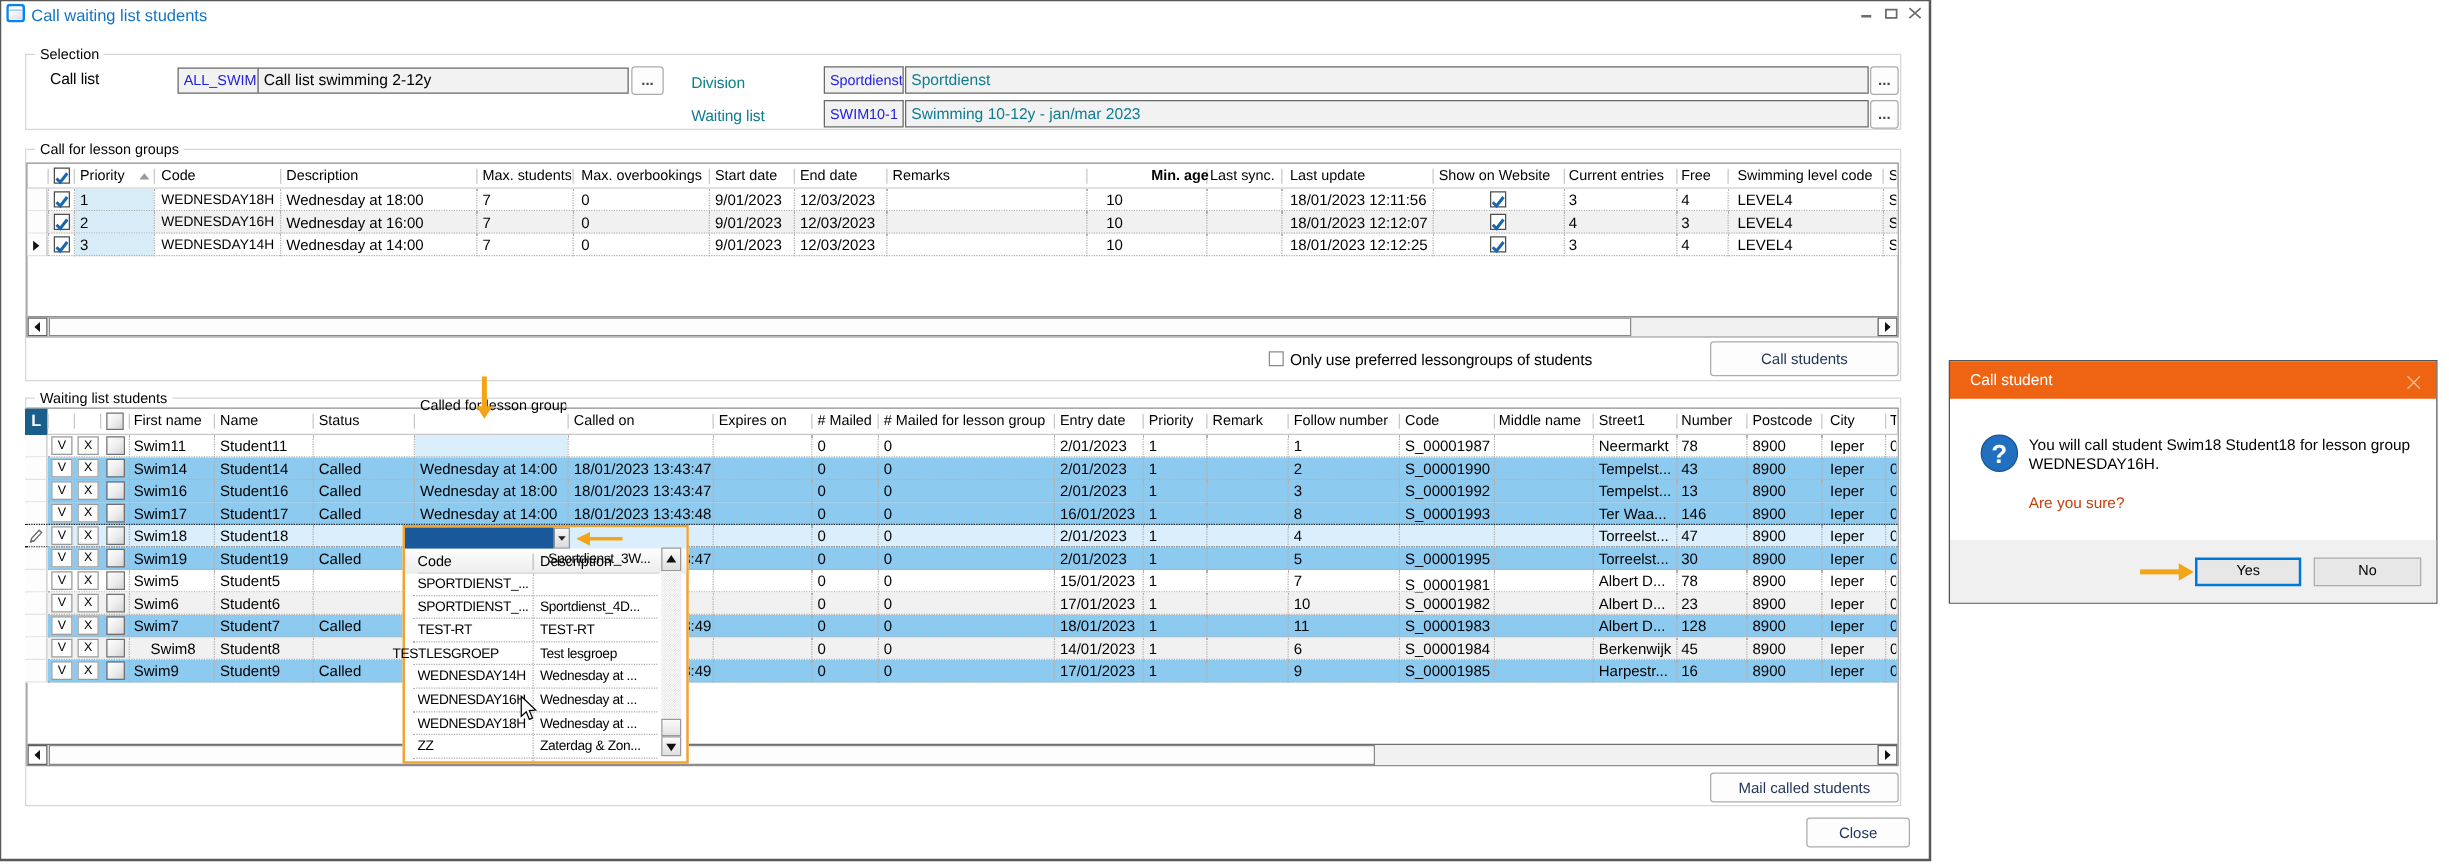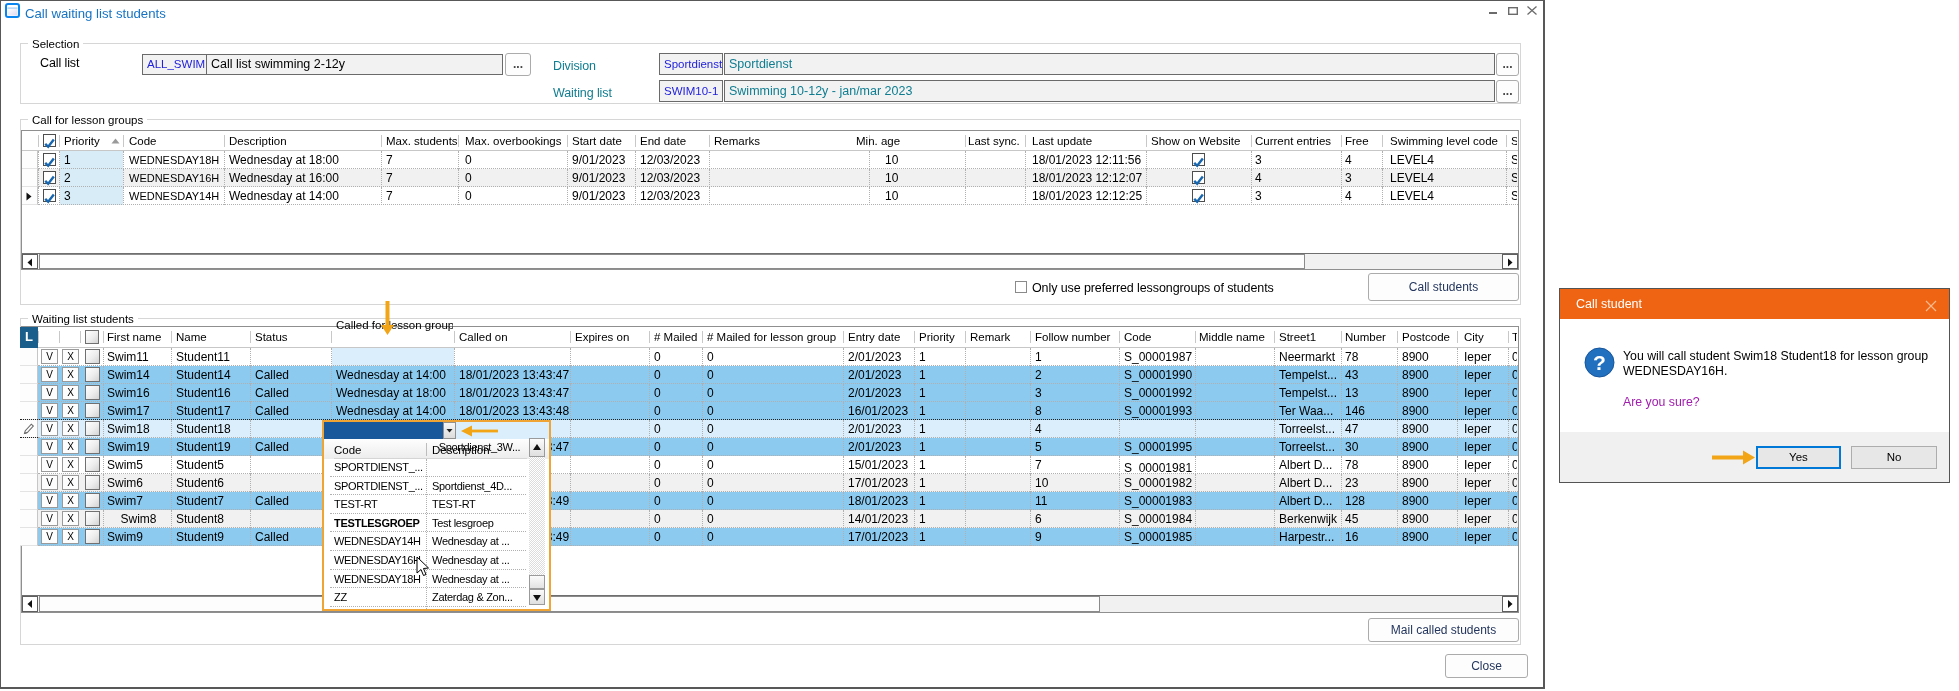--- a/index.html
+++ b/index.html
@@ -72,21 +72,21 @@
 <div style="left:1506px;top:135px;width:1px;height:12px;background:#c8c8c8;"></div>
 <div style="left:22px;top:150px;width:1496px;height:1px;background:#c7c7c7;"></div>
 <div class="t hd" style="left:64px;top:131px;width:58px;height:20px;">Priority</div>
 <div class="t hd" style="left:129px;top:131px;width:94px;height:20px;">Code</div>
 <div class="t hd" style="left:229px;top:131px;width:151px;height:20px;">Description</div>
 <div class="t hd" style="left:386px;top:131px;width:71px;height:20px;">Max. students</div>
 <div class="t hd" style="left:465px;top:131px;width:101px;height:20px;">Max. overbookings</div>
 <div class="t hd" style="left:572px;top:131px;width:62px;height:20px;">Start date</div>
 <div class="t hd" style="left:640px;top:131px;width:68px;height:20px;">End date</div>
 <div class="t hd" style="left:714px;top:131px;width:154px;height:20px;">Remarks</div>
-<div class="t hd" style="left:856px;top:131px;width:79px;height:20px;">Min. age</div>
+<div class="t hd" style="left:921px;top:131px;width:79px;height:20px;font-weight:bold;">Min. age</div>
 <div class="t hd" style="left:968px;top:131px;width:56px;height:20px;">Last sync.</div>
 <div class="t hd" style="left:1032px;top:131px;width:113px;height:20px;">Last update</div>
 <div class="t hd" style="left:1151px;top:131px;width:99px;height:20px;">Show on Website</div>
 <div class="t hd" style="left:1255px;top:131px;width:85px;height:20px;">Current entries</div>
 <div class="t hd" style="left:1345px;top:131px;width:36px;height:20px;">Free</div>
 <div class="t hd" style="left:1390px;top:131px;width:115px;height:20px;">Swimming level code</div>
 <div class="t hd" style="left:1511px;top:131px;width:6px;height:20px;">Sw</div>
 <svg style="position:absolute;left:111px;top:138px" width="9" height="6">
     <path d="M4.5 0.5 L8.5 5.5 L0.5 5.5 Z" fill="#9a9a9a"></path>
   </svg>
@@ -743,21 +743,21 @@
 <div style="left:334px;top:458px;width:193px;height:1px;border-top:1px solid #d5d5d5;"></div>
 <div class="t dd" style="left:334px;top:458.0px;width:92px;height:18px;">SPORTDIENST_...</div>
 <div class="t dd" style="left:432px;top:438px;width:95px;height:18px;text-align:center;">Sportdienst_3W...</div>
 <div style="left:330px;top:475.6px;width:196px;height:1px;border-top:1px dotted #b0b0b0;"></div>
 <div class="t dd" style="left:334px;top:476.6px;width:92px;height:18px;">SPORTDIENST_...</div>
 <div class="t dd" style="left:432px;top:476.6px;width:95px;height:18px;">Sportdienst_4D...</div>
 <div style="left:330px;top:494.2px;width:196px;height:1px;border-top:1px dotted #b0b0b0;"></div>
 <div class="t dd" style="left:334px;top:495.2px;width:92px;height:18px;">TEST-RT</div>
 <div class="t dd" style="left:432px;top:495.2px;width:95px;height:18px;">TEST-RT</div>
 <div style="left:330px;top:512.8px;width:196px;height:1px;border-top:1px dotted #b0b0b0;"></div>
-<div class="t dd" style="left:334px;top:513.8px;width:92px;height:18px;font-weight:bold;">TESTLESGROEP</div>
+<div class="t dd" style="left:314px;top:513.8px;width:92px;height:18px;">TESTLESGROEP</div>
 <div class="t dd" style="left:432px;top:513.8px;width:95px;height:18px;">Test lesgroep</div>
 <div style="left:330px;top:531.4px;width:196px;height:1px;border-top:1px dotted #b0b0b0;"></div>
 <div class="t dd" style="left:334px;top:532.4px;width:92px;height:18px;">WEDNESDAY14H</div>
 <div class="t dd" style="left:432px;top:532.4px;width:95px;height:18px;">Wednesday at ...</div>
 <div style="left:330px;top:550.0px;width:196px;height:1px;border-top:1px dotted #b0b0b0;"></div>
 <div class="t dd" style="left:334px;top:551.0px;width:92px;height:18px;">WEDNESDAY16H</div>
 <div class="t dd" style="left:432px;top:551.0px;width:95px;height:18px;">Wednesday at ...</div>
 <div style="left:330px;top:568.6px;width:196px;height:1px;border-top:1px dotted #b0b0b0;"></div>
 <div class="t dd" style="left:334px;top:569.6px;width:92px;height:18px;">WEDNESDAY18H</div>
 <div class="t dd" style="left:432px;top:569.6px;width:95px;height:18px;">Wednesday at ...</div>
@@ -787,19 +787,19 @@
 <div style="left:1560px;top:289px;width:389px;height:30px;background:#ee6412;"></div>
 <div class="t" style="left:1576px;top:297px;width:200px;height:16px;color:#fff;font-size:12.5px;">Call student</div>
 <svg style="position:absolute;left:1925px;top:300px" width="12" height="12" viewBox="0 0 12 12">
     <path d="M1 1 L11 11 M11 1 L1 11" stroke="#f7b98f" stroke-width="1.2"></path>
   </svg>
 <svg style="position:absolute;left:1584px;top:347px" width="31" height="31" viewBox="0 0 31 31">
     <circle cx="15.5" cy="15.5" r="14.5" fill="#2170c0" stroke="#16549a" stroke-width="1"></circle>
     <text x="15.5" y="23" text-anchor="middle" font-family="Liberation Sans" font-size="21" font-weight="bold" fill="#fff">?</text>
   </svg>
 <div style="left:1623px;top:349px;width:320px;height:40px;font-size:12.3px;line-height:14.5px;color:#000;">You will call student Swim18 Student18 for lesson group<br>WEDNESDAY16H.</div>
-<div style="left:1623px;top:395px;width:200px;height:20px;font-size:12.3px;color:#a21caf;">Are you sure?</div>
+<div style="left:1623px;top:395px;width:200px;height:20px;font-size:12.3px;color:#c2410c;">Are you sure?</div>
 <div style="left:1560px;top:432px;width:389px;height:50px;background:#f0f0f0;"></div>
 <div style="left:1756px;top:446px;width:85px;height:23px;border:2px solid #0078d7;background:#e7e7e7;color:#000;font-size:11.5px;line-height:19px;text-align:center;">Yes</div>
 <div style="left:1851px;top:446px;width:86px;height:23px;border:1px solid #adadad;background:#e7e7e7;color:#000;font-size:11.5px;line-height:21px;text-align:center;">No</div>
 <svg style="position:absolute;left:1712px;top:450px" width="44" height="15" viewBox="0 0 44 15">
     <rect x="0" y="5.5" width="32" height="4" fill="#f2a516"></rect>
     <path d="M31 0.5 L31 14.5 L43 7.5 Z" fill="#f2a516"></path>
   </svg>
 </body></html>

